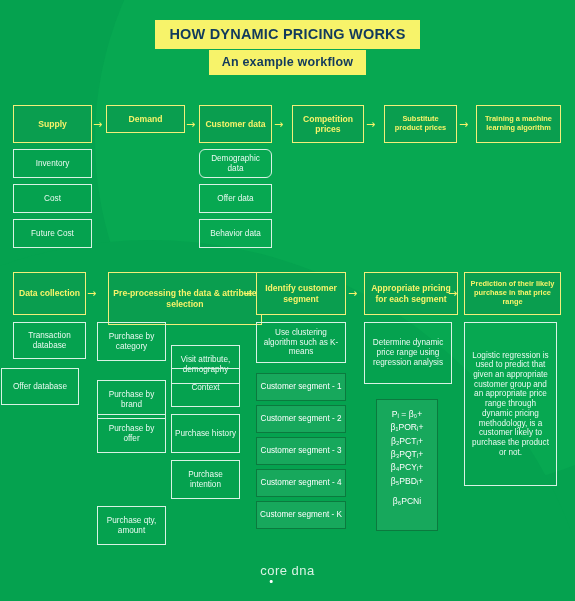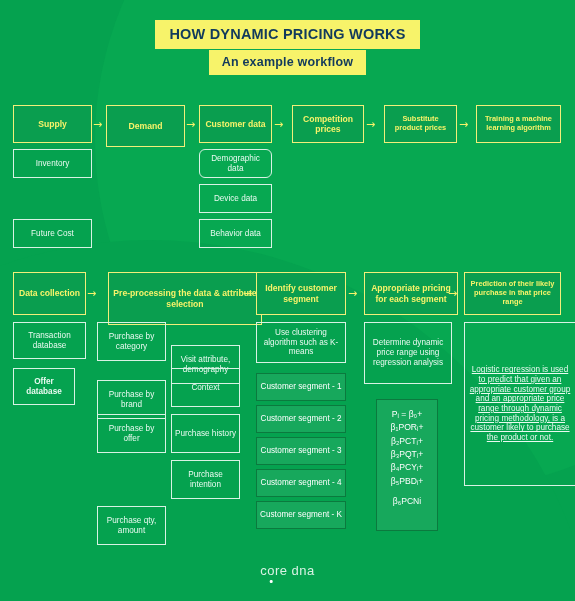--- a/index.html
+++ b/index.html
@@ -130,52 +130,53 @@
   <div id="content">
 
     <div class="title-wrap" id="title-main">
       <span class="title-band">HOW DYNAMIC PRICING WORKS</span>
     </div>
     <div class="title-wrap" id="title-sub">
       <span class="title-band">An example workflow</span>
     </div>
 
     <div class="box hdr" style="left:13px;  top:105px; width:79px;  height:38px;">Supply</div>
-    <div class="box hdr" style="left:106px; top:105px; width:79px;  height:42px;">Demand</div>
+    <div class="box hdr" style="left:106px; top:105px; width:79px;  height:28px;">Demand</div>
     <div class="box hdr" style="left:199px; top:105px; width:73px;  height:38px;">Customer data</div>
     <div class="box hdr" style="left:292px; top:105px; width:72px;  height:38px;">Competition prices</div>
     <div class="box hdr small" style="left:384px; top:105px; width:73px; height:38px;">Substitute product prices</div>
     <div class="box hdr small" style="left:476px; top:105px; width:85px; height:38px;">Training a machine learning algorithm</div>
 
     <div class="arrow" style="left:93px;  top:119px;">→</div>
     <div class="arrow" style="left:186px; top:119px;">→</div>
     <div class="arrow" style="left:274px; top:119px;">→</div>
     <div class="arrow" style="left:366px; top:119px;">→</div>
     <div class="arrow" style="left:459px; top:119px;">→</div>
 
     <div class="box sub" style="left:13px; top:149px; width:79px; height:29px;">Inventory</div>
+    <div class="box sub" style="left:13px; top:184px; width:79px; height:29px;">Cost</div>
     <div class="box sub" style="left:13px; top:219px; width:79px; height:29px;">Future Cost</div>
 
     <div class="box sub" style="left:199px; top:149px; width:73px; height:29px;border-radius:6px;">Demographic data</div>
-    <div class="box sub" style="left:199px; top:184px; width:73px; height:29px;">Device data</div>
+    <div class="box sub" style="left:199px; top:184px; width:73px; height:29px;">Offer data</div>
     <div class="box sub" style="left:199px; top:219px; width:73px; height:29px;">Behavior data</div>
 
     <div class="box hdr" style="left:13px;  top:272px; width:73px;  height:43px;">Data collection</div>
     <div class="box hdr" style="left:108px; top:272px; width:154px; height:53px;">Pre-processing the data &amp; attribute selection</div>
     <div class="box hdr" style="left:256px; top:272px; width:90px;  height:43px;">Identify customer segment</div>
     <div class="box hdr" style="left:364px; top:272px; width:94px;  height:43px;">Appropriate pricing for each segment</div>
     <div class="box hdr small" style="left:464px; top:272px; width:97px; height:43px;">Prediction of their likely purchase in that price range</div>
 
     <div class="arrow" style="left:87px;  top:288px;">→</div>
     <div class="arrow" style="left:243px; top:288px;">→</div>
     <div class="arrow" style="left:348px; top:288px;">→</div>
     <div class="arrow" style="left:448px; top:288px;">→</div>
 
     <div class="box sub" style="left:13px; top:322px; width:73px; height:37px;">Transaction database</div>
-    <div class="box sub" style="left:13px; top:368px; width:62px; height:37px;font-weight:bold;">Offer database</div>
+    <div class="box sub" style="left:1px; top:368px; width:78px; height:37px;">Offer database</div>
 
     <div class="box sub" style="left:97px; top:322px; width:69px; height:39px;">Purchase by category</div>
     <div class="box sub" style="left:97px; top:380px; width:69px; height:39px;">Purchase by brand</div>
     <div class="box sub" style="left:97px; top:414px; width:69px; height:39px;">Purchase by offer</div>
     <div class="box sub" style="left:97px; top:506px; width:69px; height:39px;">Purchase qty, amount</div>
 
     <div class="box sub" style="left:171px; top:322px; width:69px; height:39px;margin-top:23px;">Visit attribute, demography</div>
     <div class="box sub" style="left:171px; top:368px; width:69px; height:39px;">Context</div>
     <div class="box sub" style="left:171px; top:414px; width:69px; height:39px;">Purchase history</div>
     <div class="box sub" style="left:171px; top:460px; width:69px; height:39px;">Purchase intention</div>
@@ -194,20 +195,20 @@
       <span>Pᵢ = β₀+</span><br>
       <span>β₁PORᵢ+</span><br>
       <span>β₂PCTᵢ+</span><br>
       <span>β₃PQTᵢ+</span><br>
       <span>β₄PCYᵢ+</span><br>
       <span>β₅PBDᵢ+</span>
       <span class="gap"></span>
       <span>β₆PCNi</span>
     </div>
 
-    <div class="box sub" style="left:464px; top:322px; width:112px; height:164px; padding:5px 4px;text-decoration:underline;">Logistic regression is used to predict that given an appropriate customer group and an appropriate price range through dynamic pricing methodology, is a customer likely to purchase the product or not.</div>
+    <div class="box sub" style="left:464px; top:322px; width:93px; height:164px; padding:5px 4px;">Logistic regression is used to predict that given an appropriate customer group and an appropriate price range through dynamic pricing methodology, is a customer likely to purchase the product or not.</div>
 
     <div id="footer-logo">
       <span>c</span><span class="dot-o">o</span><span>re</span><span class="sp"></span><span>dna</span>
     </div>
 
   </div>
 </div>
 
 </body></html>

